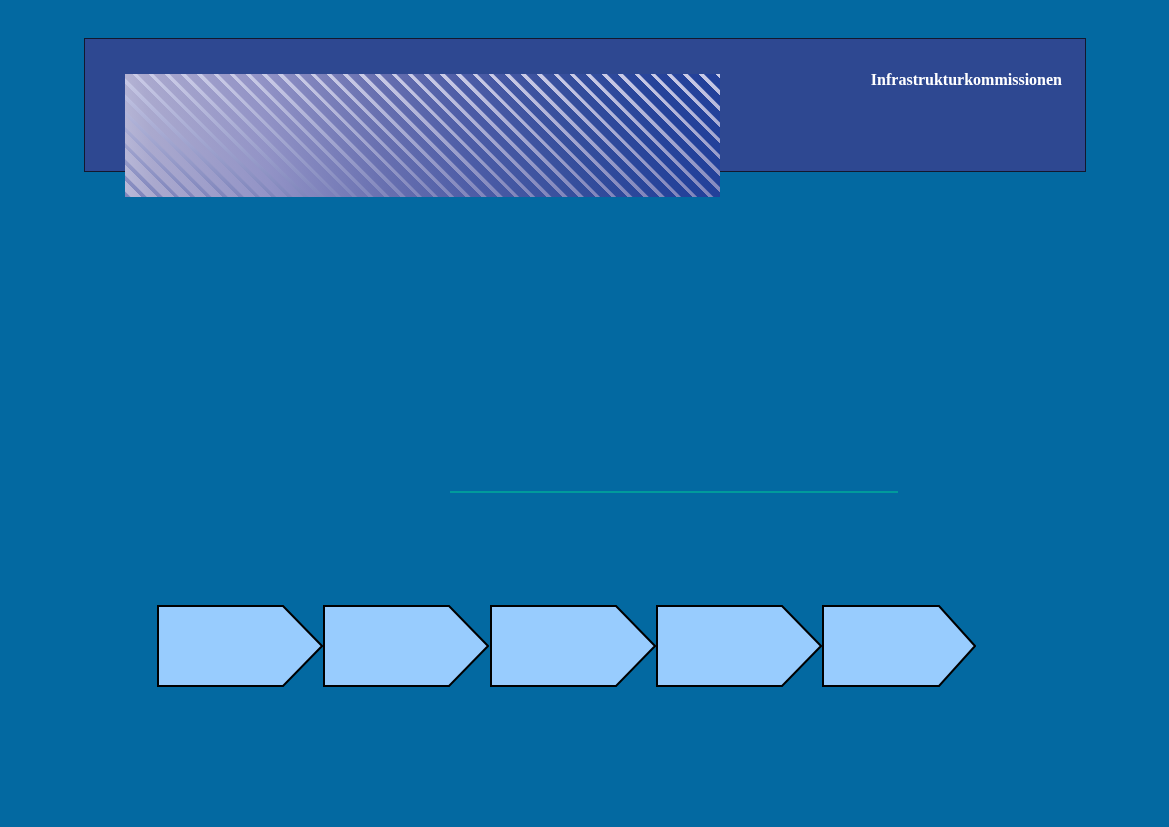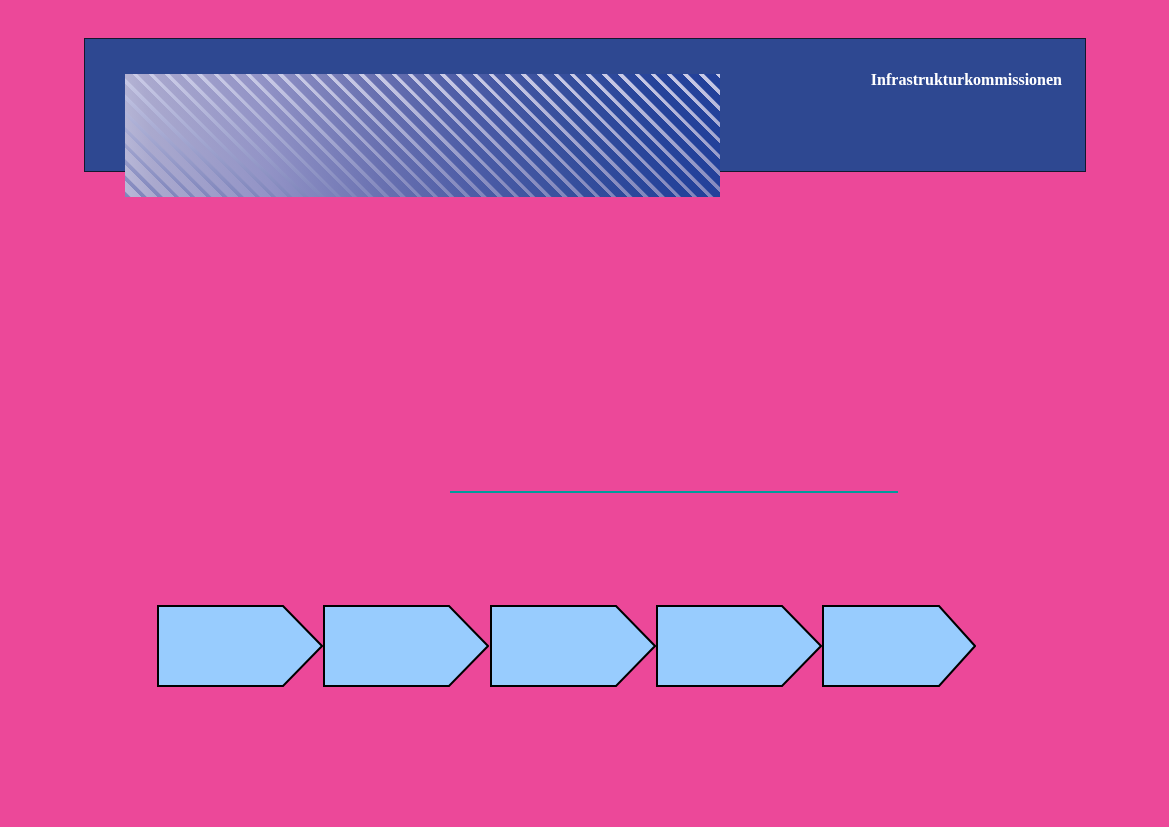--- a/index.html
+++ b/index.html
@@ -109,21 +109,21 @@
     align-items: center;
     justify-content: center;
     font-family: "Liberation Sans", sans-serif;
     font-size: 13px;
     color: #000000;
   }
 </style>
 </head>
 <body>
 
-<div class="slide" style="background: #ec4899;">
+<div class="slide" style="background: #0369a1;">
 
   <div class="banner" style="background: rgb(46, 72, 145); border-color: rgb(19, 24, 46);">
     <div class="banner-title" style="color: rgb(255, 255, 255);">Infrastrukturkommissionen</div>
   </div>
 
   <div class="stripe-box">
     <div class="stripe-bg" style="--from: #b9b9d8;"></div>
     <div class="stripe-overlay"></div>
   </div>
 

